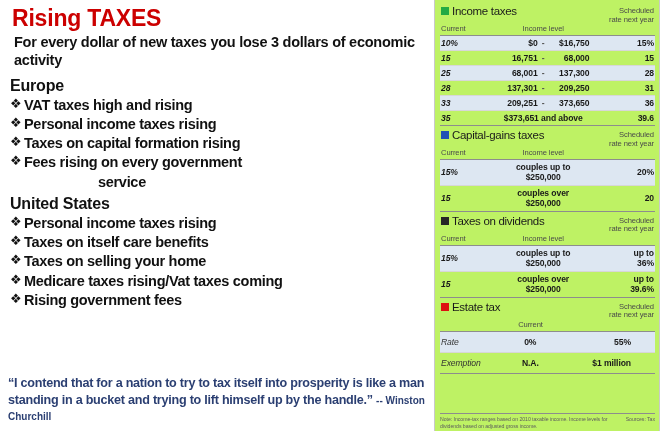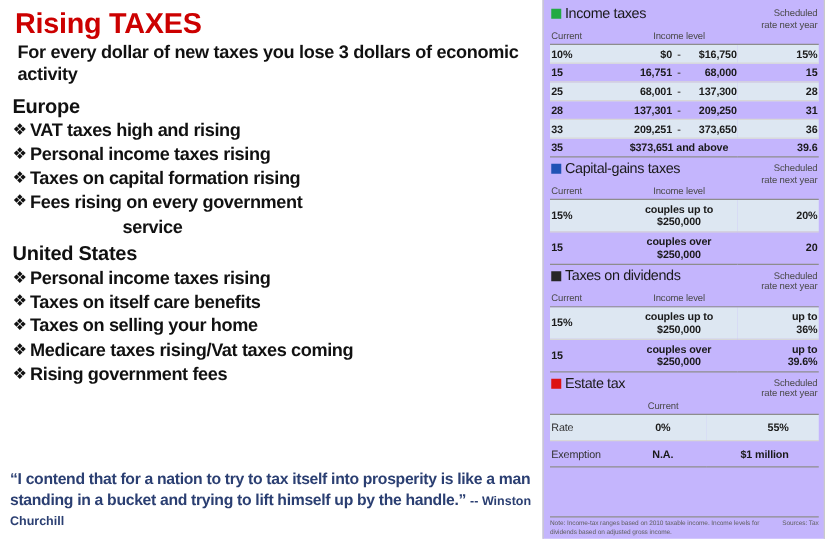--- a/index.html
+++ b/index.html
@@ -98,21 +98,21 @@
     font-size: 10px;
     font-weight: bold;
     color: #2b3f72;
     letter-spacing: 0;
   }
 
   
   #right {
     width: 226px;
     height: 431px;
-    background: #c4b5fd;
+    background: #bef264;
     border-left: 1px solid #c9c9c9;
     border-right: 1px solid #c9c9c9;
     position: relative;
     padding: 3px 4px 0 5px;
     font-family: "Liberation Sans", sans-serif;
   }
   .sec { margin-bottom: 1px; }
   .sec-head {
     display: flex;
     align-items: flex-start;
@@ -167,21 +167,21 @@
     font-size: 8.6px;
     font-weight: bold;
     color: #1a1a1a;
     padding: 2px 1px;
     border-bottom: 1px solid #d7d7d7;
     letter-spacing: -0.1px;
     vertical-align: middle;
   }
   table.tx tr.alt td { background: #dde7f2; }
   table.tx tr:last-child td { border-bottom: 1px solid #8d8d8d; }
-  td.cur { width: 26%; text-align: left; padding-left: 4px; }
+  td.cur { width: 26%; text-align: left; padding-left: 4px; font-style: italic; }
   td.lvl { width: 44%; text-align: center; font-weight: bold; }
   td.rate { width: 30%; text-align: right; padding-right: 10px; }
 
   td.lvl .lv-row {
     display: flex; justify-content: center; align-items: center;
     gap: 0;
   }
   td.lvl .lo { width: 44%; text-align: right; }
   td.lvl .dash { width: 12%; text-align: center; color:#555; }
   td.lvl .hi { width: 44%; text-align: right; padding-left: 5px; }

